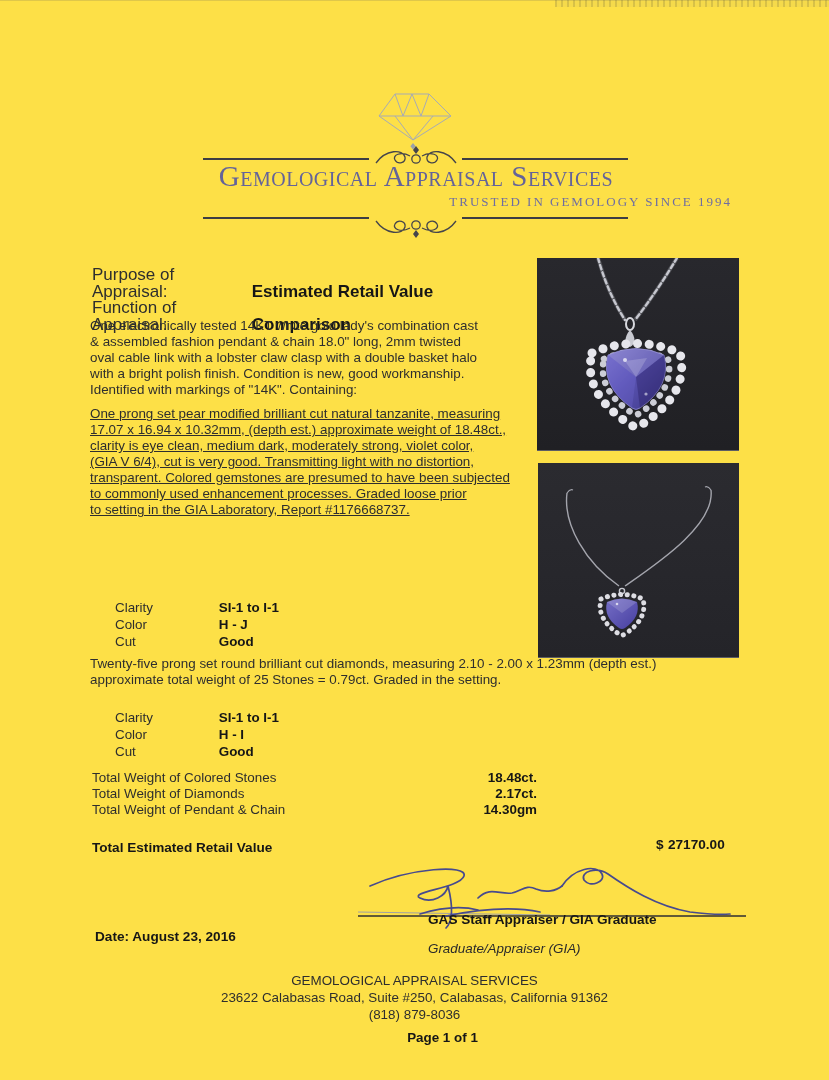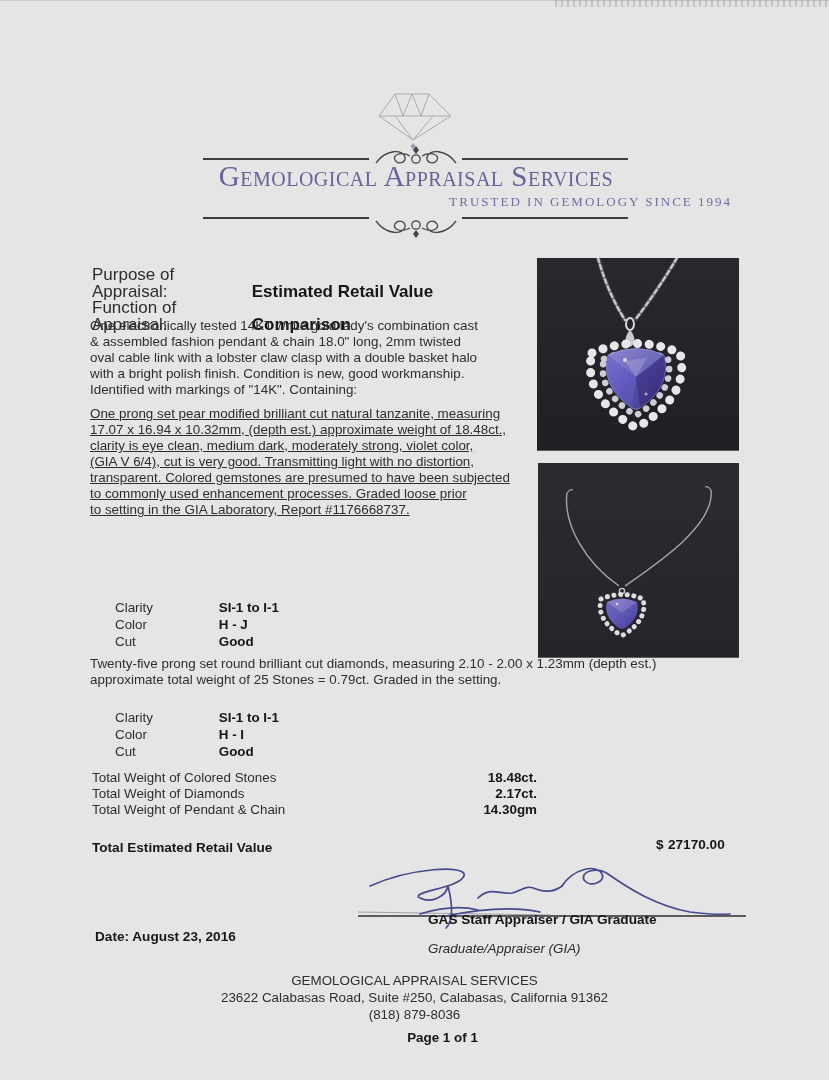--- a/index.html
+++ b/index.html
@@ -1,18 +1,18 @@
 <!DOCTYPE html>
 <html><head>
 <meta charset="utf-8">
 <style>
   html,body{margin:0;padding:0;background:#ffffff;}
   .page{
     position:relative;width:829px;height:1080px;margin:0 auto;
-    background:#e5e5e5;overflow:hidden;
+    background:#fde047;overflow:hidden;
     font-family:"Liberation Sans","DejaVu Sans",sans-serif;
     color:#2e2e2e;
   }
   .abs{position:absolute;}
   
   .scan-hairline{left:0;top:0;width:829px;height:1px;background:rgba(90,90,90,.18);}
   .scan-smudge{left:555px;top:0;width:290px;height:7px;opacity:.45;filter:blur(.6px);
     background:repeating-linear-gradient(90deg,rgba(70,70,70,.45) 0 2px,rgba(140,140,140,.15) 2px 6px);}
   
   .rule{height:2px;background:#3d3d43;}

